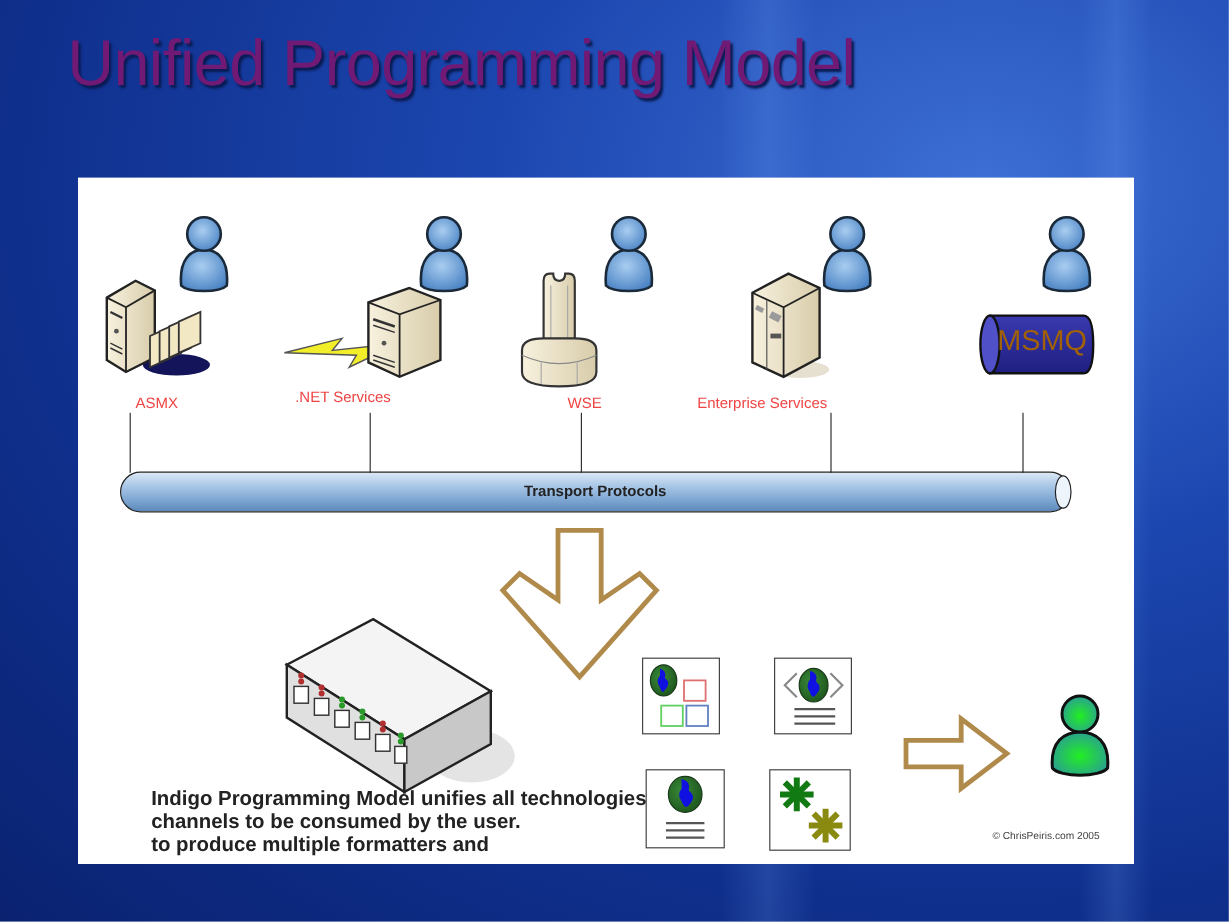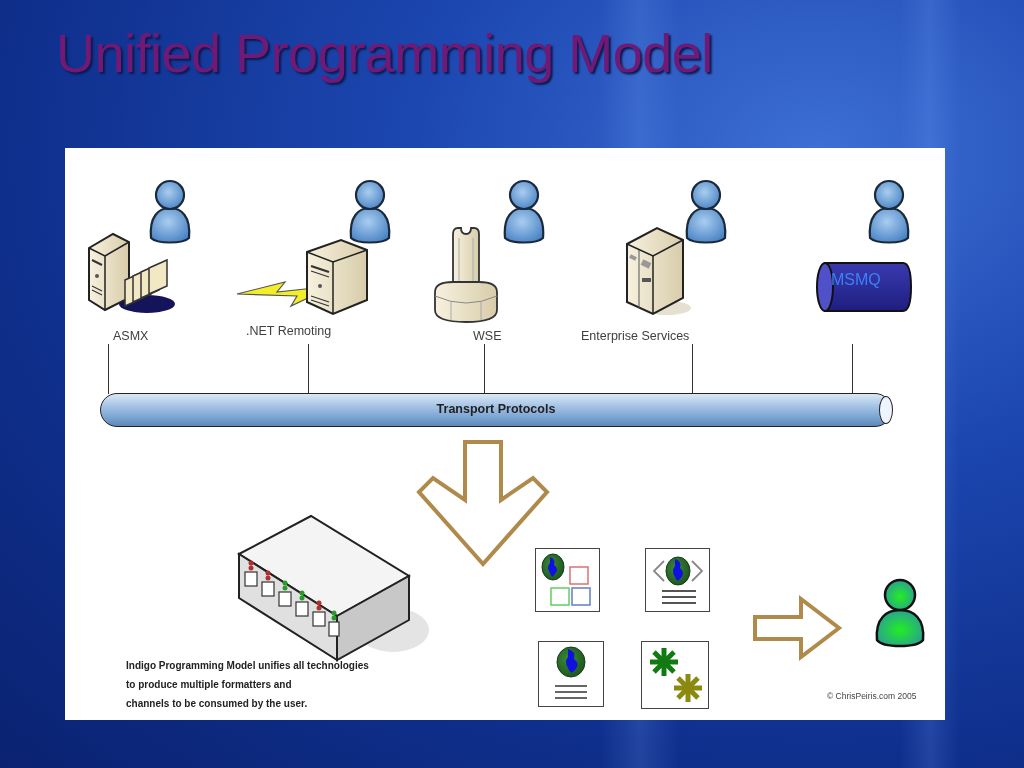--- a/index.html
+++ b/index.html
@@ -10,35 +10,35 @@
   }
   .streak { position:absolute; top:0; bottom:0; background: linear-gradient(90deg, rgba(255,255,255,0) 0%, rgba(120,170,255,0.18) 50%, rgba(255,255,255,0) 100%); }
   .title {
     position:absolute; left:56px; top:22px; margin:0;
     font-size:54px; font-weight:normal; color:#701a75;
     letter-spacing:-0.5px;
     text-shadow: 2px 2px 2px #0a1a50;
     font-family: "Liberation Sans", sans-serif;
   }
   .panel { position:absolute; left:65px; top:148px; width:880px; height:572px; background:#ffffff; }
-  .lbl { position:absolute; font-size:12.5px; color:#404040; white-space:nowrap; }
+  .lbl { position:absolute; font-size:12.5px; color:#ef4444; white-space:nowrap; }
   .vline { position:absolute; width:1px; background:#333; }
   .pipe {
     position:absolute; left:35px; top:245px; width:792px; height:34px;
     border:1.5px solid #222; border-radius:17px;
     background: linear-gradient(180deg, #dbe8f5 0%, #a9c6e6 35%, #7ea7d3 70%, #5d88b8 100%);
     box-sizing:border-box;
   }
   .pipe-end { position:absolute; right:-2px; top:2px; width:14px; height:28px; border:1.5px solid #222; border-radius:50%; background:#eef4fb; box-sizing:border-box; }
   .pipe-label { position:absolute; left:0; right:0; top:8px; text-align:center; font-size:12.5px; font-weight:bold; color:#222; }
-  .caption { position:absolute; left:61px; top:508px; font-size:10px; font-weight:bold; color:#222; line-height:19px; }
+  .caption { position:absolute; left:61px; top:508px; font-size:17px; font-weight:bold; color:#222; line-height:19px; }
   .caption div { white-space:nowrap; }
   .copyright { position:absolute; left:762px; top:543px; font-size:8.5px; font-weight:normal; color:#444; }
   .doc { position:absolute; border:1.5px solid #444; background:#fff; box-sizing:border-box; }
-  .msmq-text { position:absolute; left:16px; top:10px; font-size:16px; color:#3b82f6; }
+  .msmq-text { position:absolute; left:16px; top:10px; font-size:24px; color:#a16207; }
   svg { position:absolute; overflow:visible; }
 </style>
 </head>
 <body>
 
 <div class="streak" style="left:600px;width:80px;"></div>
 <div class="streak" style="left:900px;width:60px;"></div>
 
 <h1 class="title">Unified Programming Model</h1>
 
@@ -112,21 +112,21 @@
   <svg style="left:238px;top:90px" width="70" height="78" viewBox="0 0 70 78">
     <path d="M4 14 L38 2 L64 12 L64 62 L30 76 L4 64 Z" fill="url(#beige)" stroke="#222" stroke-width="2"></path>
     <path d="M4 14 L30 24 L64 12" fill="none" stroke="#222" stroke-width="1.5"></path>
     <path d="M30 24 L30 76" fill="none" stroke="#222" stroke-width="1.5"></path>
     <line x1="8" y1="28" x2="26" y2="34" stroke="#333" stroke-width="2.2"></line>
     <line x1="8" y1="33" x2="26" y2="39" stroke="#333" stroke-width="1.2"></line>
     <circle cx="17" cy="48" r="2" fill="#555"></circle>
     <line x1="8" y1="58" x2="26" y2="64" stroke="#333" stroke-width="1.2"></line>
     <line x1="8" y1="62" x2="26" y2="68" stroke="#333" stroke-width="1.2"></line>
   </svg>
-  <div class="lbl" style="left:181px;top:176px">.NET Remoting</div>
+  <div class="lbl" style="left:181px;top:176px">.NET Services</div>
 
   <svg style="left:368px;top:78px" width="66" height="98" viewBox="0 0 66 98">
     <path d="M20 8 Q20 2 25 2 L28 2 Q28 8 33 8 Q38 8 38 2 L41 2 Q46 2 46 8 L46 62 L20 62 Z" fill="url(#beige)" stroke="#333" stroke-width="1.8"></path>
     <line x1="26" y1="12" x2="26" y2="62" stroke="#aaa" stroke-width="1"></line>
     <line x1="40" y1="12" x2="40" y2="62" stroke="#aaa" stroke-width="1"></line>
     <path d="M2 66 Q2 56 20 56 L46 56 Q64 56 64 66 L64 84 Q64 96 33 96 Q2 96 2 84 Z" fill="url(#beige)" stroke="#333" stroke-width="1.8"></path>
     <path d="M2 70 Q33 84 64 70" fill="none" stroke="#888" stroke-width="1"></path>
     <line x1="18" y1="76" x2="18" y2="94" stroke="#aaa" stroke-width="1"></line>
     <line x1="48" y1="76" x2="48" y2="94" stroke="#aaa" stroke-width="1"></line>
   </svg>
@@ -249,18 +249,18 @@
     <path d="M2 22 L48 22 L48 4 L86 33 L48 62 L48 44 L2 44 Z" fill="none" stroke="#b08a4a" stroke-width="4"></path>
   </svg>
 
   <svg style="left:808px;top:430px" width="54" height="72" viewBox="0 0 54 72">
     <path d="M4 62 C2 40 14 32 27 32 C40 32 52 40 50 62 C44 70 10 70 4 62 Z" fill="url(#ugreen)" stroke="#111" stroke-width="2.5"></path>
     <circle cx="27" cy="17" r="15" fill="url(#ugreen)" stroke="#111" stroke-width="2.5"></circle>
   </svg>
 
   <div class="caption">
     <div>Indigo Programming Model unifies all technologies</div>
+    <div>channels to be consumed by the user.</div>
     <div>to produce multiple formatters and</div>
-    <div>channels to be consumed by the user.</div>
   </div>
 
   <div class="copyright">© ChrisPeiris.com 2005</div>
 </div>
 
 </body></html>

